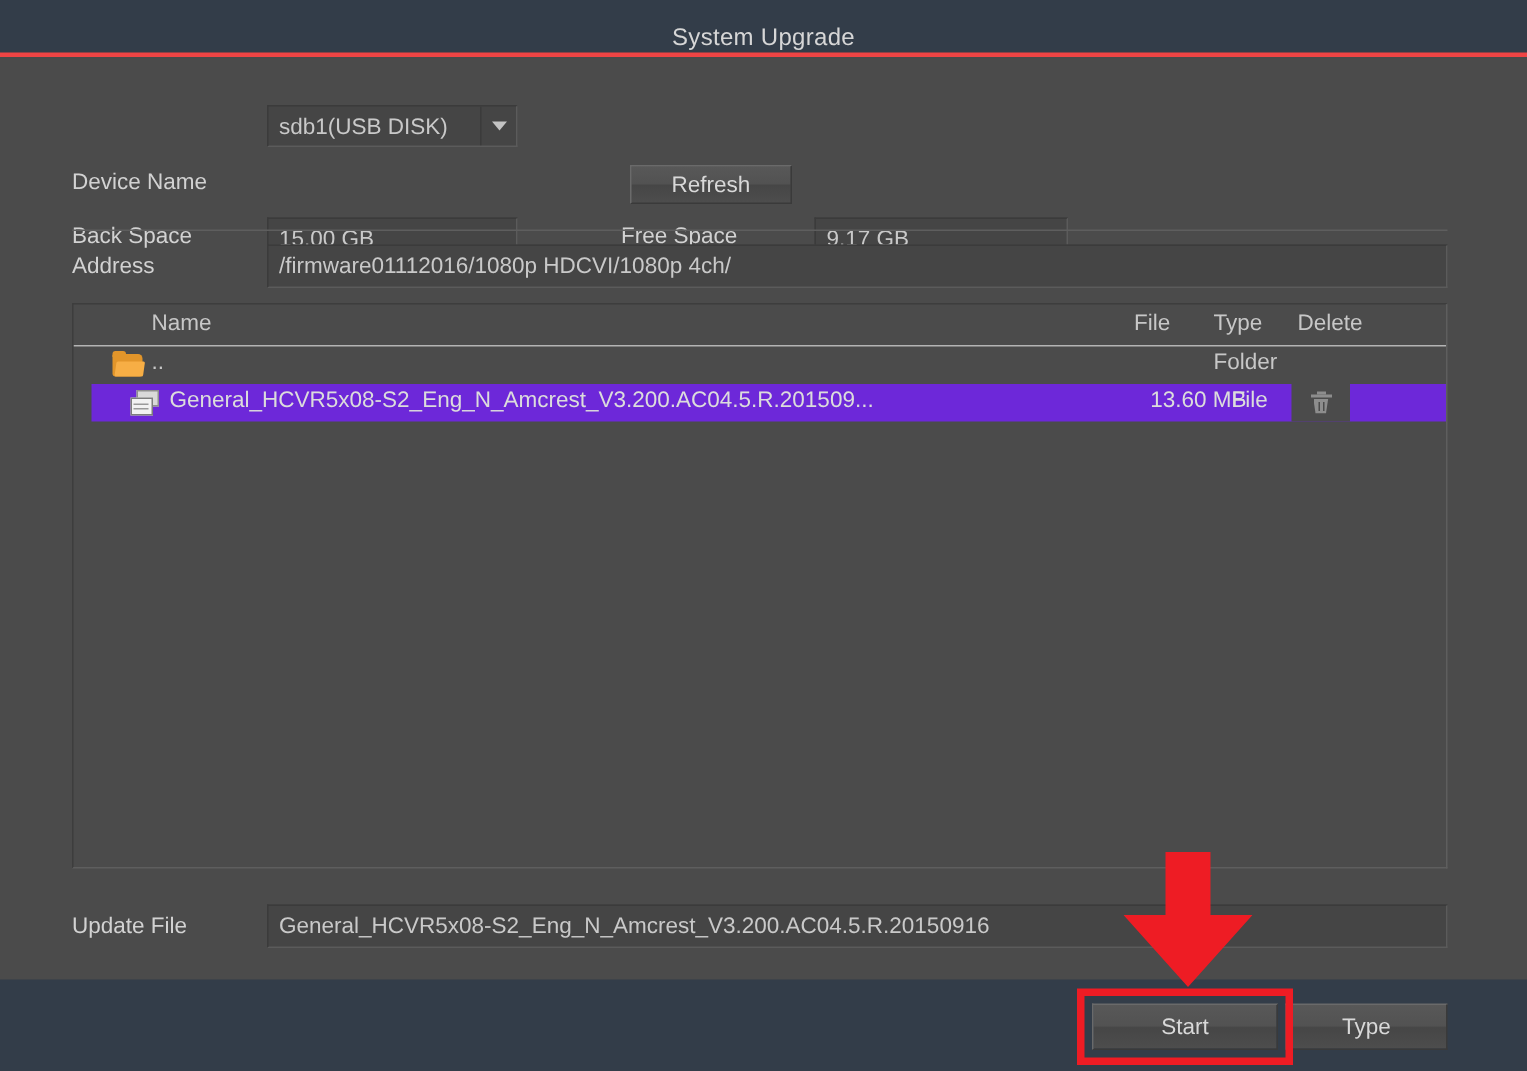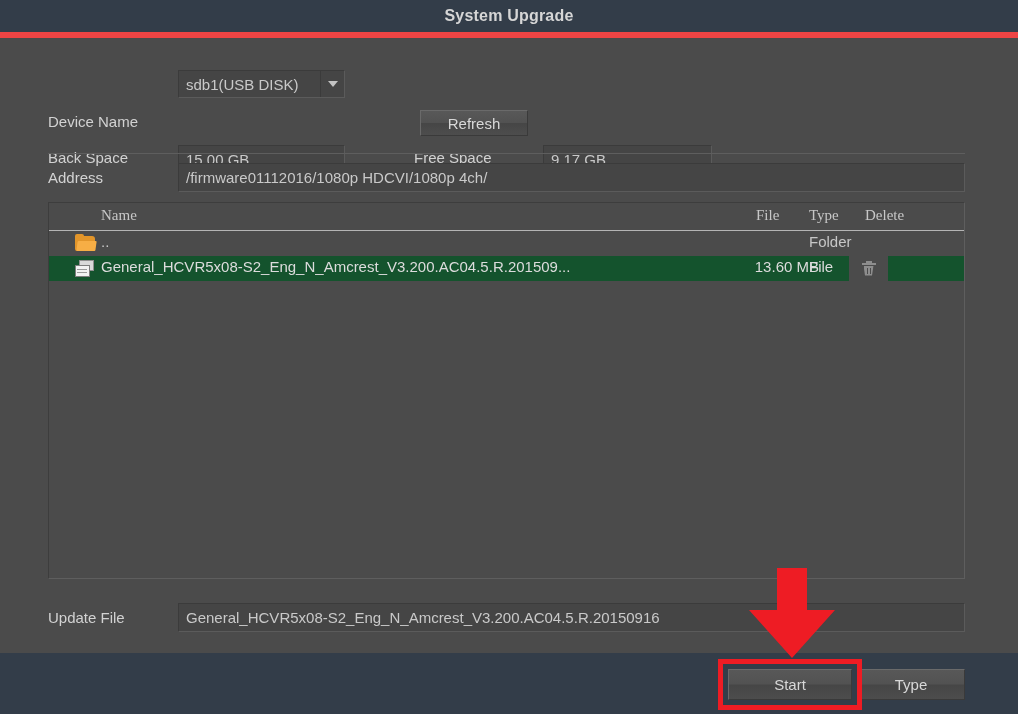--- a/index.html
+++ b/index.html
@@ -13,25 +13,24 @@
     position: relative;
     -webkit-font-smoothing: antialiased;
   }
 
   
   #titlebar {
     position: absolute;
     left: 0; top: 0;
     width: 1018px; height: 38px;
     background: #333d49;
-    border-bottom: 6px solid #ef4444;
+    border-bottom: 3px solid #ef4444;
     display: flex;
-    align-items: center;
+    align-items: flex-end;
     justify-content: center;
-    font-weight: bold;
   }
   #titlebar .title {
     color: #d6d6d6;
     font-size: 16px;
     letter-spacing: 0.2px;
   }
 
   
   #panel {
     position: absolute;
@@ -133,34 +132,33 @@
     position: relative;
     height: 28px;
     border-bottom: 1px solid #b4b4b4;
     color: #c7c7c7;
     font-size: 15px;
   }
   #list-header .h {
     position: absolute;
     top: 4px;
     white-space: nowrap;
-    font-family: Liberation Serif, serif;
   }
   .h-name   { left: 52px; }
   .h-size   { left: 707px; }
   .h-type   { left: 760px; }
   .h-delete { left: 816px; }
 
   .list-row {
     position: relative;
     height: 25px;
     font-size: 15px;
     color: #c7c7c7;
   }
-  .list-row.selected { background: #14532d; }
+  .list-row.selected { background: #6d28d9; margin-left: 12px; }
   .list-row .c {
     position: absolute;
     top: 2px;
     white-space: nowrap;
     overflow: hidden;
   }
   .c-name { left: 52px; width: 640px; }
   .c-size { left: 690px; width: 80px; text-align: right; }
   .c-type { left: 760px; }
 

